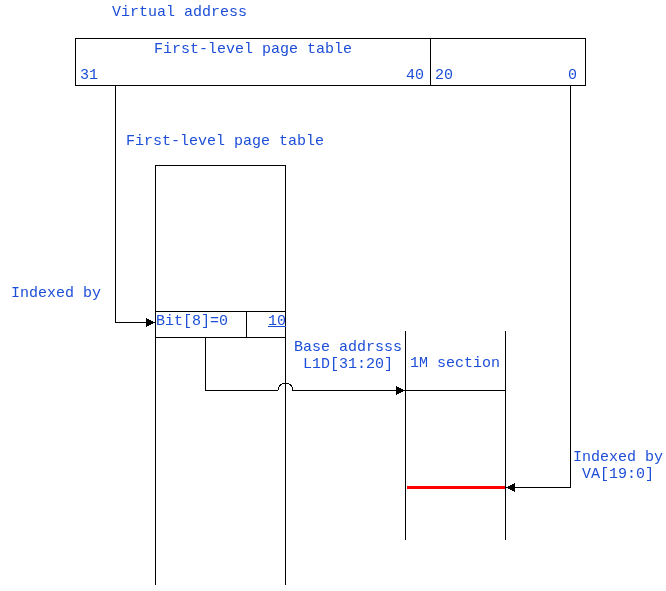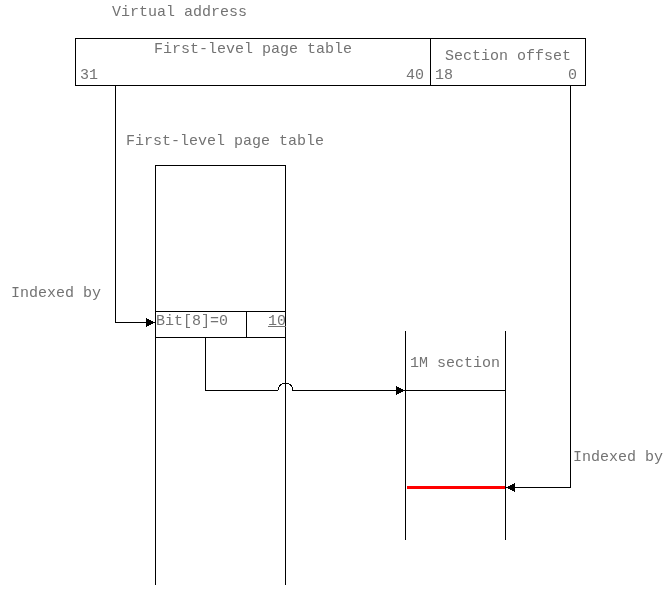--- a/index.html
+++ b/index.html
@@ -8,21 +8,21 @@
     background: #ffffff;
   }
   .canvas {
     position: relative;
     width: 666px;
     height: 591px;
     background: #ffffff;
     font-family: "Liberation Mono", "DejaVu Sans Mono", monospace;
     font-size: 15px;
     line-height: 17px;
-    color: #737373;
+    color: #1d4ed8;
     overflow: hidden;
   }
   .lines {
     position: absolute;
     left: 0; top: 0;
     width: 666px; height: 591px;
   }
   .label {
     position: absolute;
     white-space: nowrap;
@@ -100,35 +100,39 @@
   <div class="label title-va">Virtual address</div>
 
   <div class="va-box">
     <div class="va-divider"></div>
     <div class="va-cell-left">
       <div class="va-line1">First-level page table</div>
       <span class="bit-bl">31</span>
       <span class="bit-br">40</span>
     </div>
     <div class="va-cell-right">
-      <div class="va-offset-label">Section offset</div>
-      <span class="bit-bl">18</span>
+      <span class="bit-bl">20</span>
       <span class="bit-br0">0</span>
     </div>
   </div>
 
   <div class="label title-pt">First-level page table</div>
 
   <div class="label pt-entry-flag">Bit[8]=0</div>
   <div class="label pt-entry-type">10</div>
 
   <div class="label center indexed-left">
     <div>Indexed by</div>
   </div>
 
+  <div class="label center base-addr">
+    <div>Base addrsss</div>
+    <div>L1D[31:20]</div>
+  </div>
 
   <div class="label center section-label">1M section</div>
 
   <div class="label center indexed-right">
     <div>Indexed by</div>
+    <div>VA[19:0]</div>
   </div>
 
 </div>
 
 </body></html>

